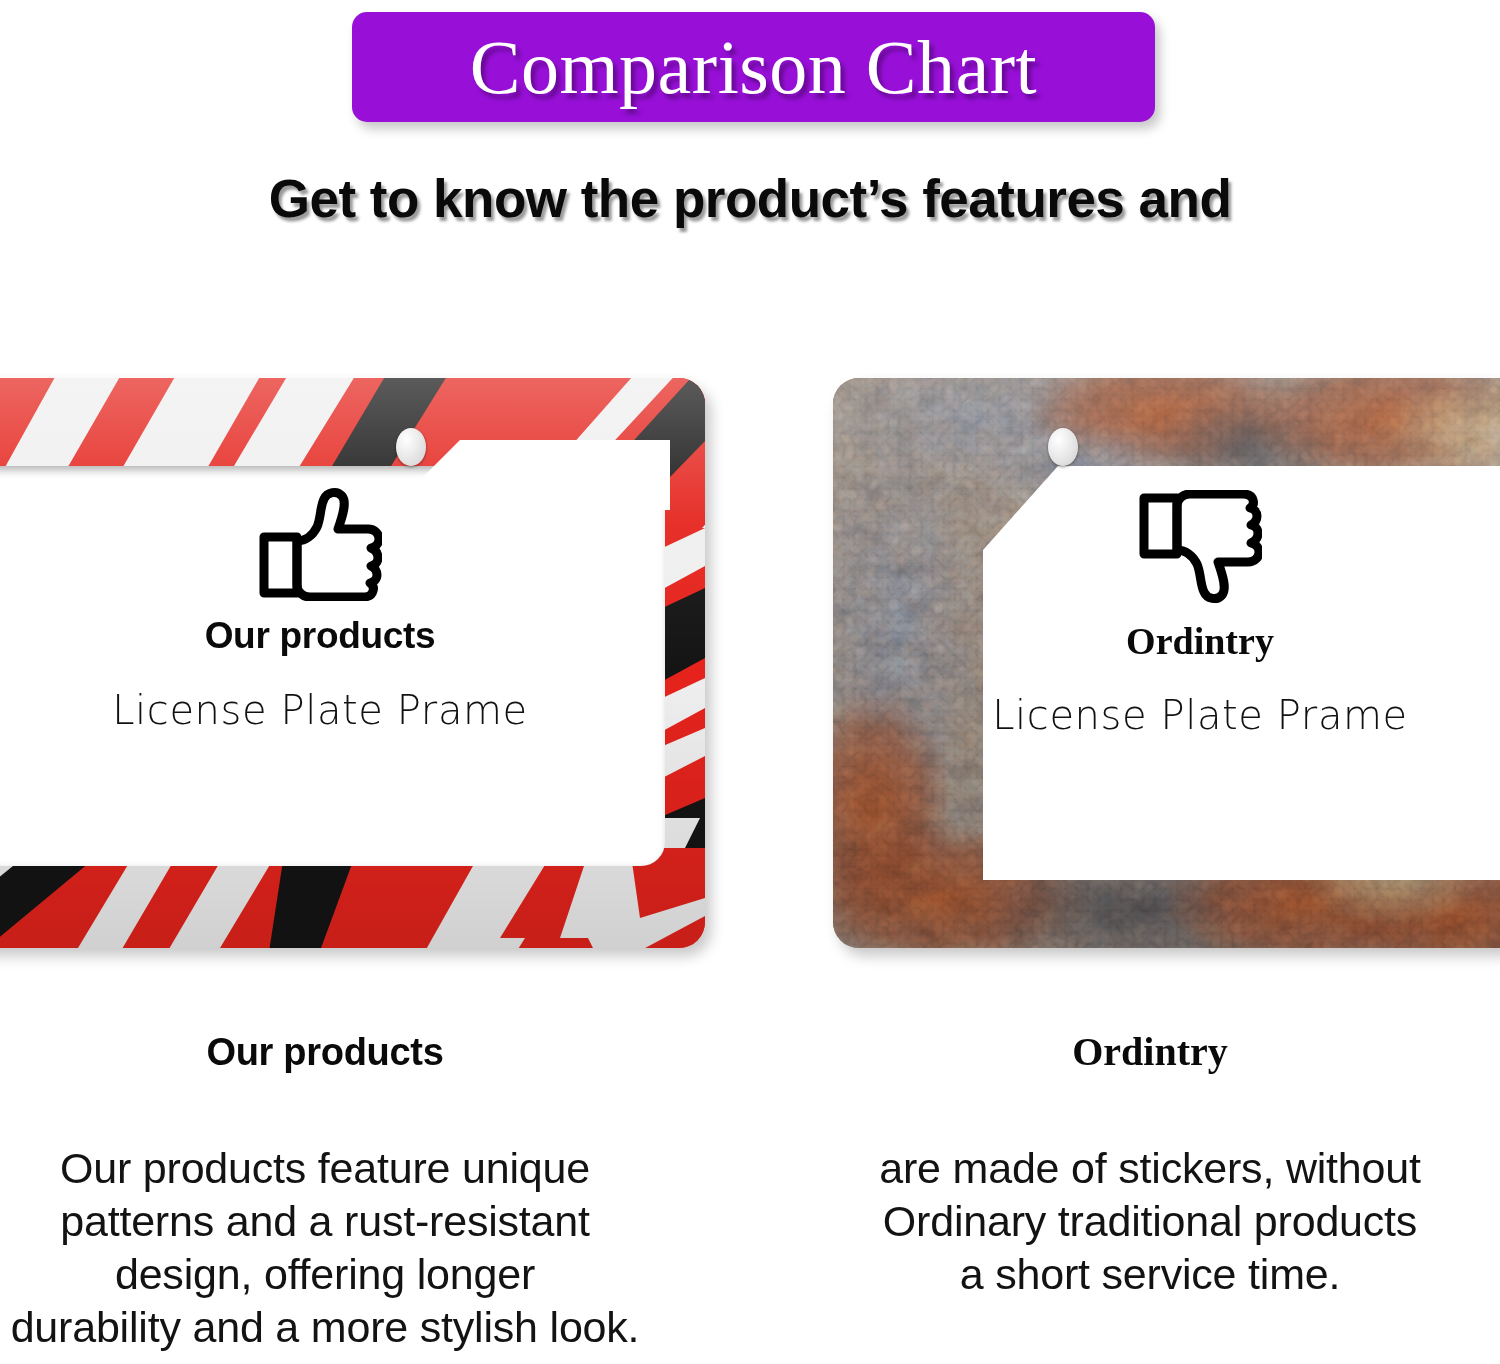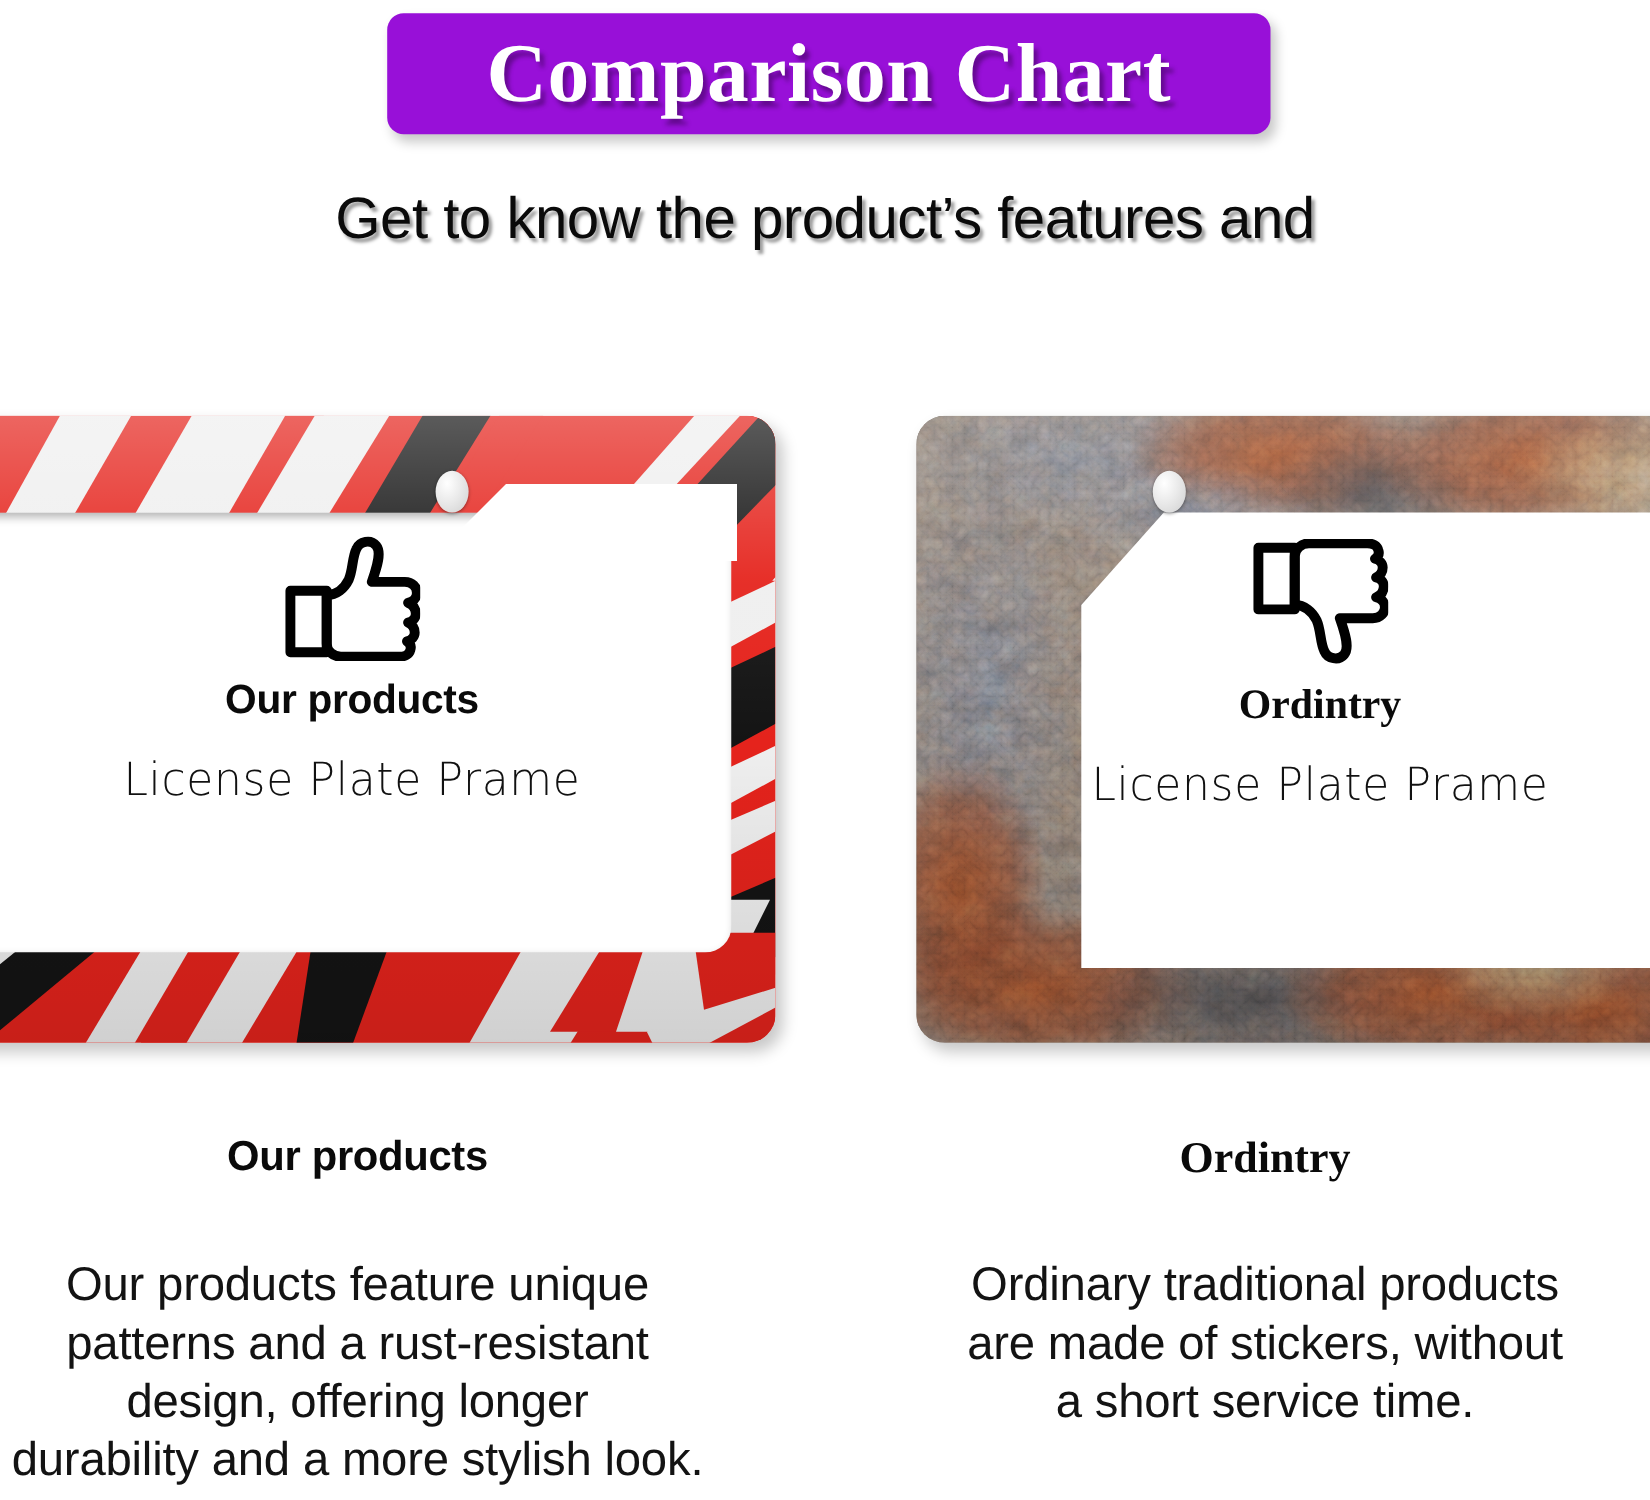--- a/index.html
+++ b/index.html
@@ -14,35 +14,35 @@
   
   #title-banner{
     position:absolute; left:352px; top:12px; width:803px; height:110px;
     background:#9810d8;
     border-radius:15px;
     box-shadow:5px 7px 11px rgba(0,0,0,.22);
     display:flex; align-items:center; justify-content:center;
   }
   #title-text{
     font-family:"Liberation Serif", serif;
-    font-weight:bold;
+    font-weight:normal;
     font-size:76px;
     color:#ffffff;
     letter-spacing:.5px;
     text-shadow:4px 5px 4px rgba(40,0,60,.45);
     line-height:1;
     white-space:nowrap;
   }
 
   
   #subtitle{
     position:absolute; left:0px; top:168px; width:1500px;
     text-align:center;
     font-family:"Liberation Sans Narrow","Liberation Sans",sans-serif;
-    font-weight:normal;
+    font-weight:bold;
     font-size:53px;
     line-height:62px;
     color:#0a0a0a;
     text-shadow:3px 4px 3px rgba(0,0,0,.40);
     letter-spacing:-0.5px;
   }
   #subtitle .l{display:block;}
 
   
   .frame-panel{position:absolute;top:378px;height:570px;}
@@ -329,17 +329,17 @@
     <span class="l">Our products feature unique</span>
     <span class="l">patterns and a rust-resistant</span>
     <span class="l">design, offering longer</span>
     <span class="l">durability and a more stylish look.</span>
   </div>
 </div>
 
 <div class="bottom-col" id="bottom-right">
   <div class="bottom-head serifbold">Ordintry</div>
   <div class="bottom-body">
+    <span class="l">are made of stickers, without</span>
     <span class="l">Ordinary traditional products</span>
-    <span class="l">are made of stickers, without</span>
     <span class="l">a short service time.</span>
   </div>
 </div>
 
 </body></html>

